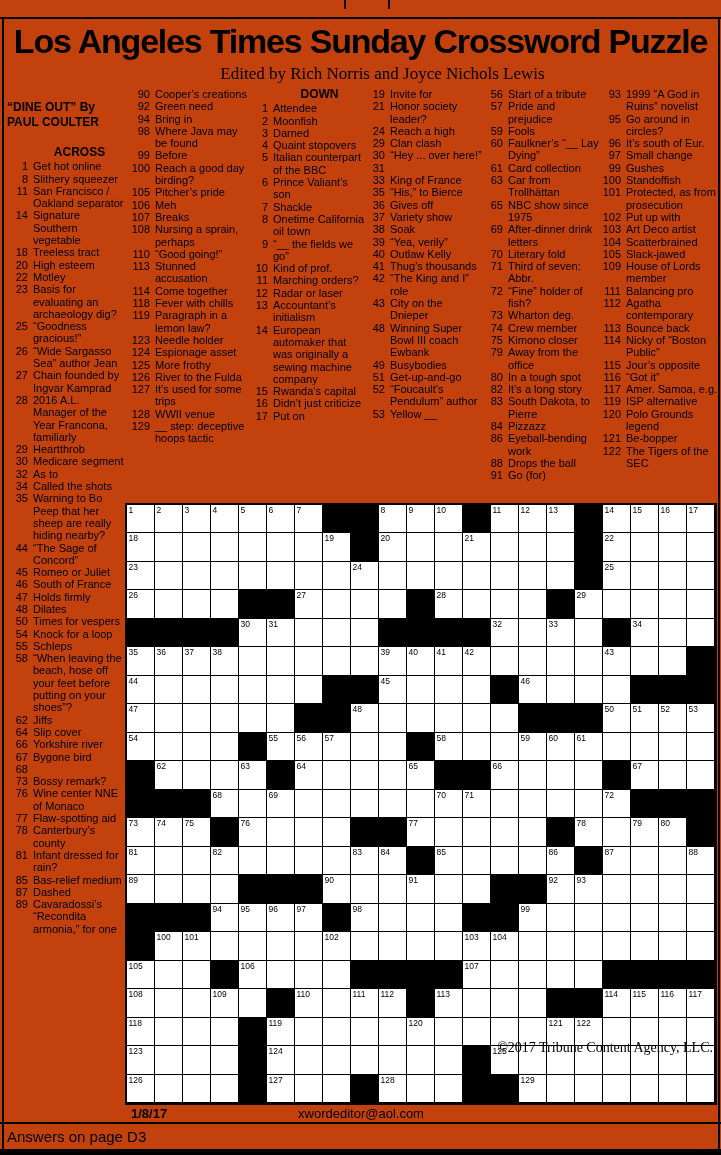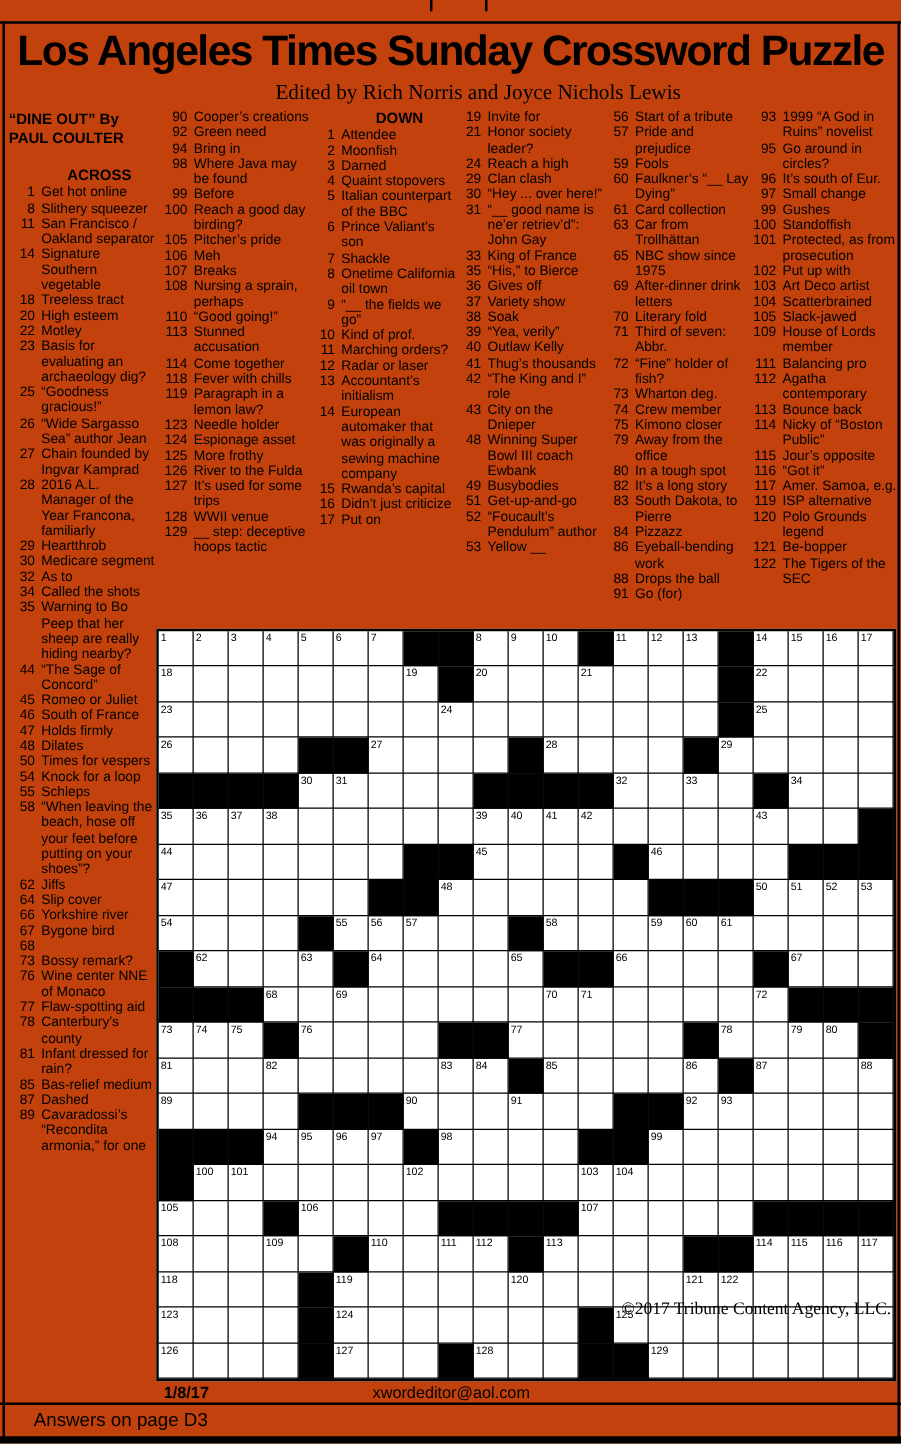--- a/index.html
+++ b/index.html
@@ -8,21 +8,21 @@
   .rule-top{position:absolute;left:0;right:0;top:17px;height:2px;background:#000;}
   .border-left{position:absolute;left:2px;top:17px;bottom:4px;width:2px;background:#000;}
   .border-right{position:absolute;right:1px;top:17px;bottom:4px;width:2px;background:#000;}
   .tick{position:absolute;top:0;width:2px;height:9px;background:#000;}
   .title{position:absolute;top:22px;left:0;right:0;text-align:center;
          font-size:34px;font-weight:bold;letter-spacing:-1.2px;white-space:nowrap;}
   .subtitle{position:absolute;top:64px;left:0;right:0;text-align:center;
             font-family:"Liberation Serif", serif;font-size:17px;margin-left:44px;}
   .cols{position:absolute;left:0;top:88px;width:721px;}
   .col{position:absolute;top:0;width:118px;font-size:11px;line-height:12.3px;}
-  .col:nth-child(1){left:7px;}
+  .col:nth-child(1){left:7px;margin-top:12px;}
   .col:nth-child(2){left:129px;}
   .col:nth-child(3){left:247px;}
   .col:nth-child(4){left:364px;}
   .col:nth-child(5){left:482px;}
   .col:nth-child(6){left:600px;}
   .byline{font-weight:bold;font-size:12px;line-height:14.5px;}
   .byline-gap{height:17px;}
   .heading{font-weight:bold;font-size:12px;text-align:center;margin:0 14px 2px 0;padding-left:41px;}
   .clue{display:flex;}
   .clue .n{flex:0 0 26px;text-align:right;padding-right:5px;box-sizing:border-box;}
@@ -31,21 +31,21 @@
         border:2px solid #000;display:grid;
         grid-template-columns:repeat(21,1fr);grid-template-rows:repeat(21,1fr);background:#fff;}
   .cell{position:relative;border-right:1.5px solid #000;border-bottom:1.5px solid #000;box-sizing:border-box;}
   .cell.black{background:#000;}
   .cell .num{position:absolute;top:0px;left:1.5px;font-size:8.5px;line-height:10px;}
   .footer-date{position:absolute;left:131px;top:1106px;font-weight:bold;font-size:13px;}
   .footer-email{position:absolute;left:121px;width:480px;top:1106px;text-align:center;font-weight:normal;font-size:13px;}
   .footer-copy{position:absolute;right:8px;top:1040px;font-family:"Liberation Serif", serif;
                font-weight:normal;font-size:14px;}
   .answers-rule{position:absolute;left:0;right:0;top:1122px;height:1.5px;background:#000;}
-  .answers{position:absolute;left:7px;top:1128px;font-size:15px;margin-left:20px;}
+  .answers{position:absolute;left:7px;top:1128px;font-size:15px;}
   .bottom-bar{position:absolute;left:0;right:0;bottom:0;height:6px;background:#000;}
 </style>
 </head>
 <body>
 
 <div class="page">
   <div class="tick" style="left:344px;"></div>
   <div class="tick" style="left:388px;"></div>
   <div class="rule-top"></div>
   <div class="border-left"></div>
@@ -393,21 +393,20 @@
         <div class="clue">
           <span class="n">29</span>
           <span class="t">Clan clash</span>
         </div>
         <div class="clue">
           <span class="n">30</span>
           <span class="t">“Hey ... over here!”</span>
         </div>
         <div class="clue">
           <span class="n">31</span>
-          <span class="t">“__ good name is ne’er retriev’d”: John Gay</span>
         </div>
         <div class="clue">
           <span class="n">33</span>
           <span class="t">King of France</span>
         </div>
         <div class="clue">
           <span class="n">35</span>
           <span class="t">“His,” to Bierce</span>
         </div>
         <div class="clue">

